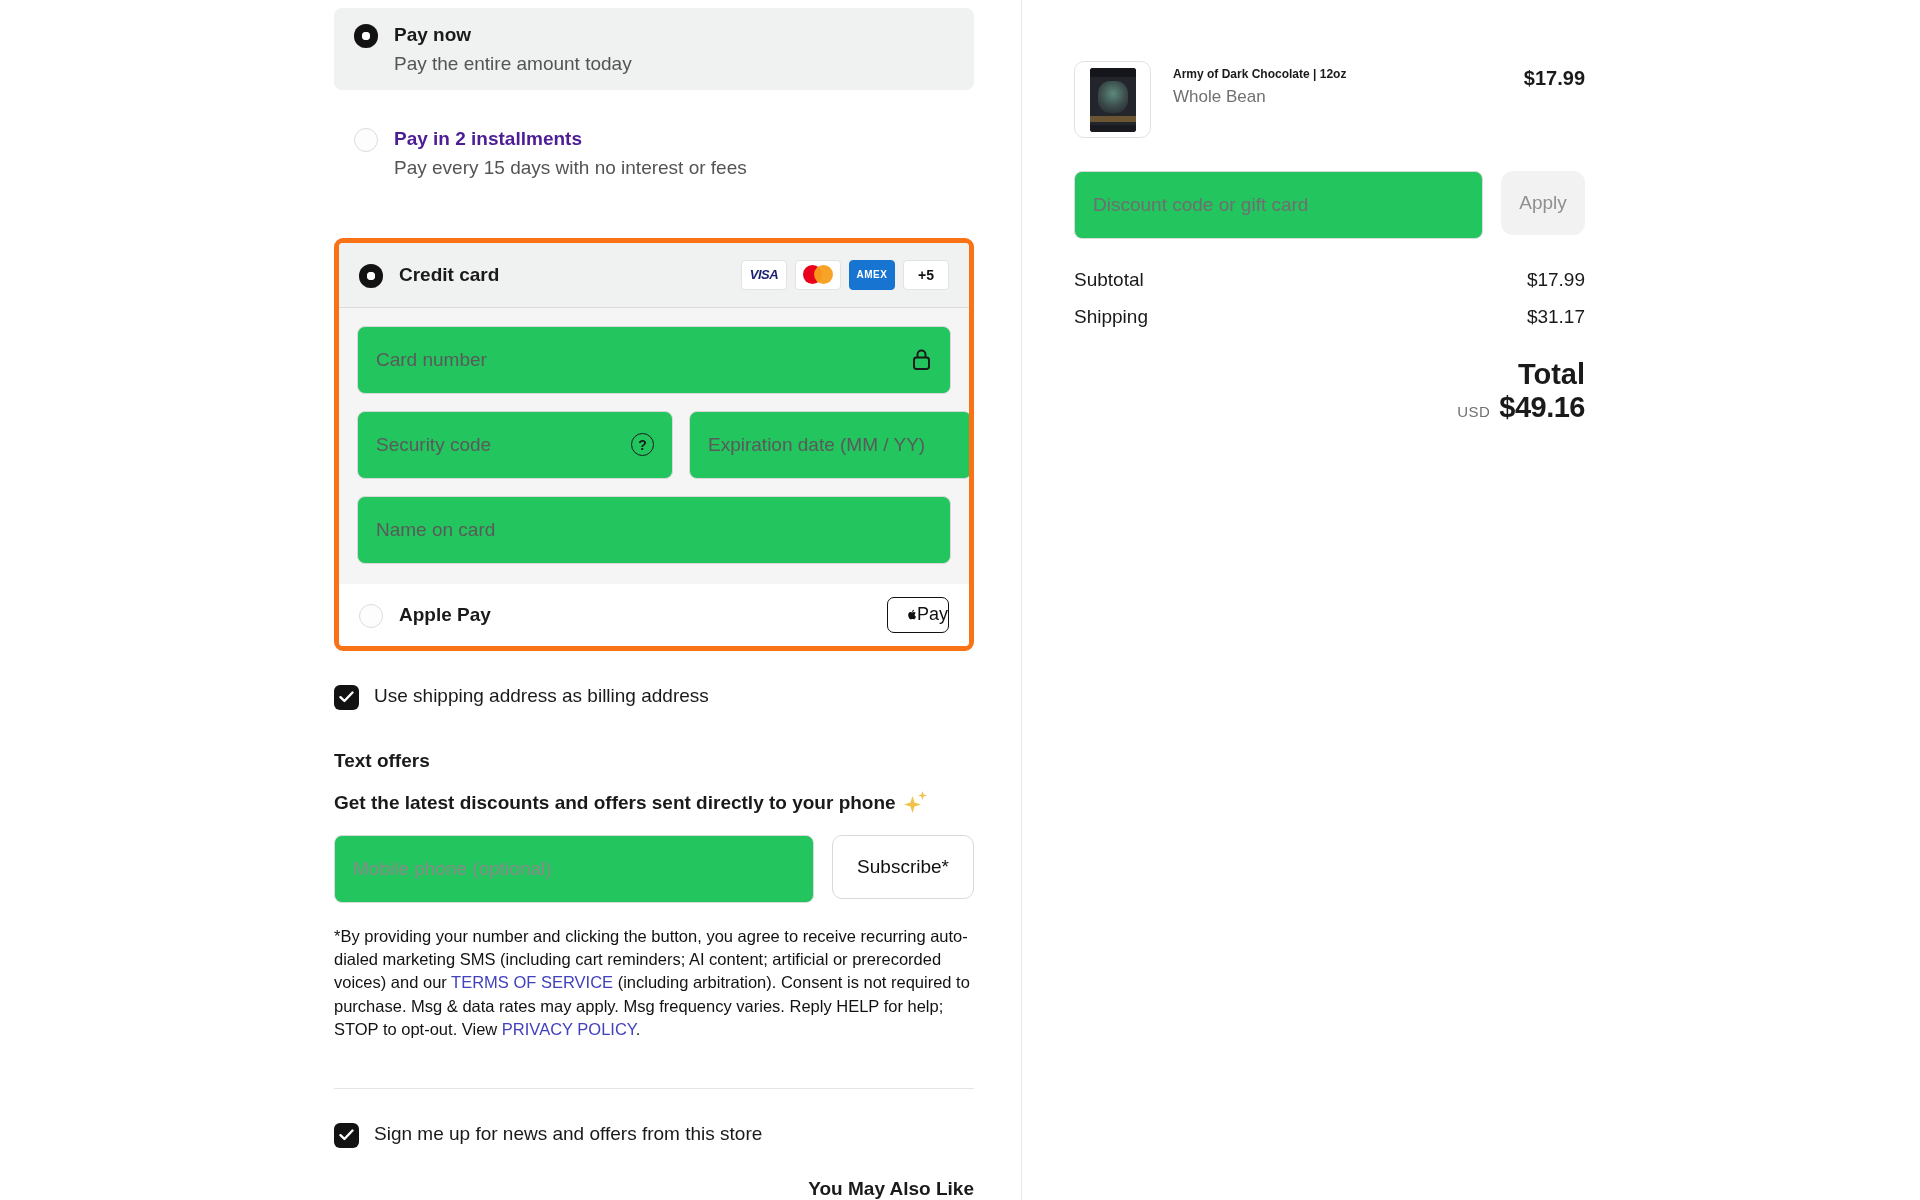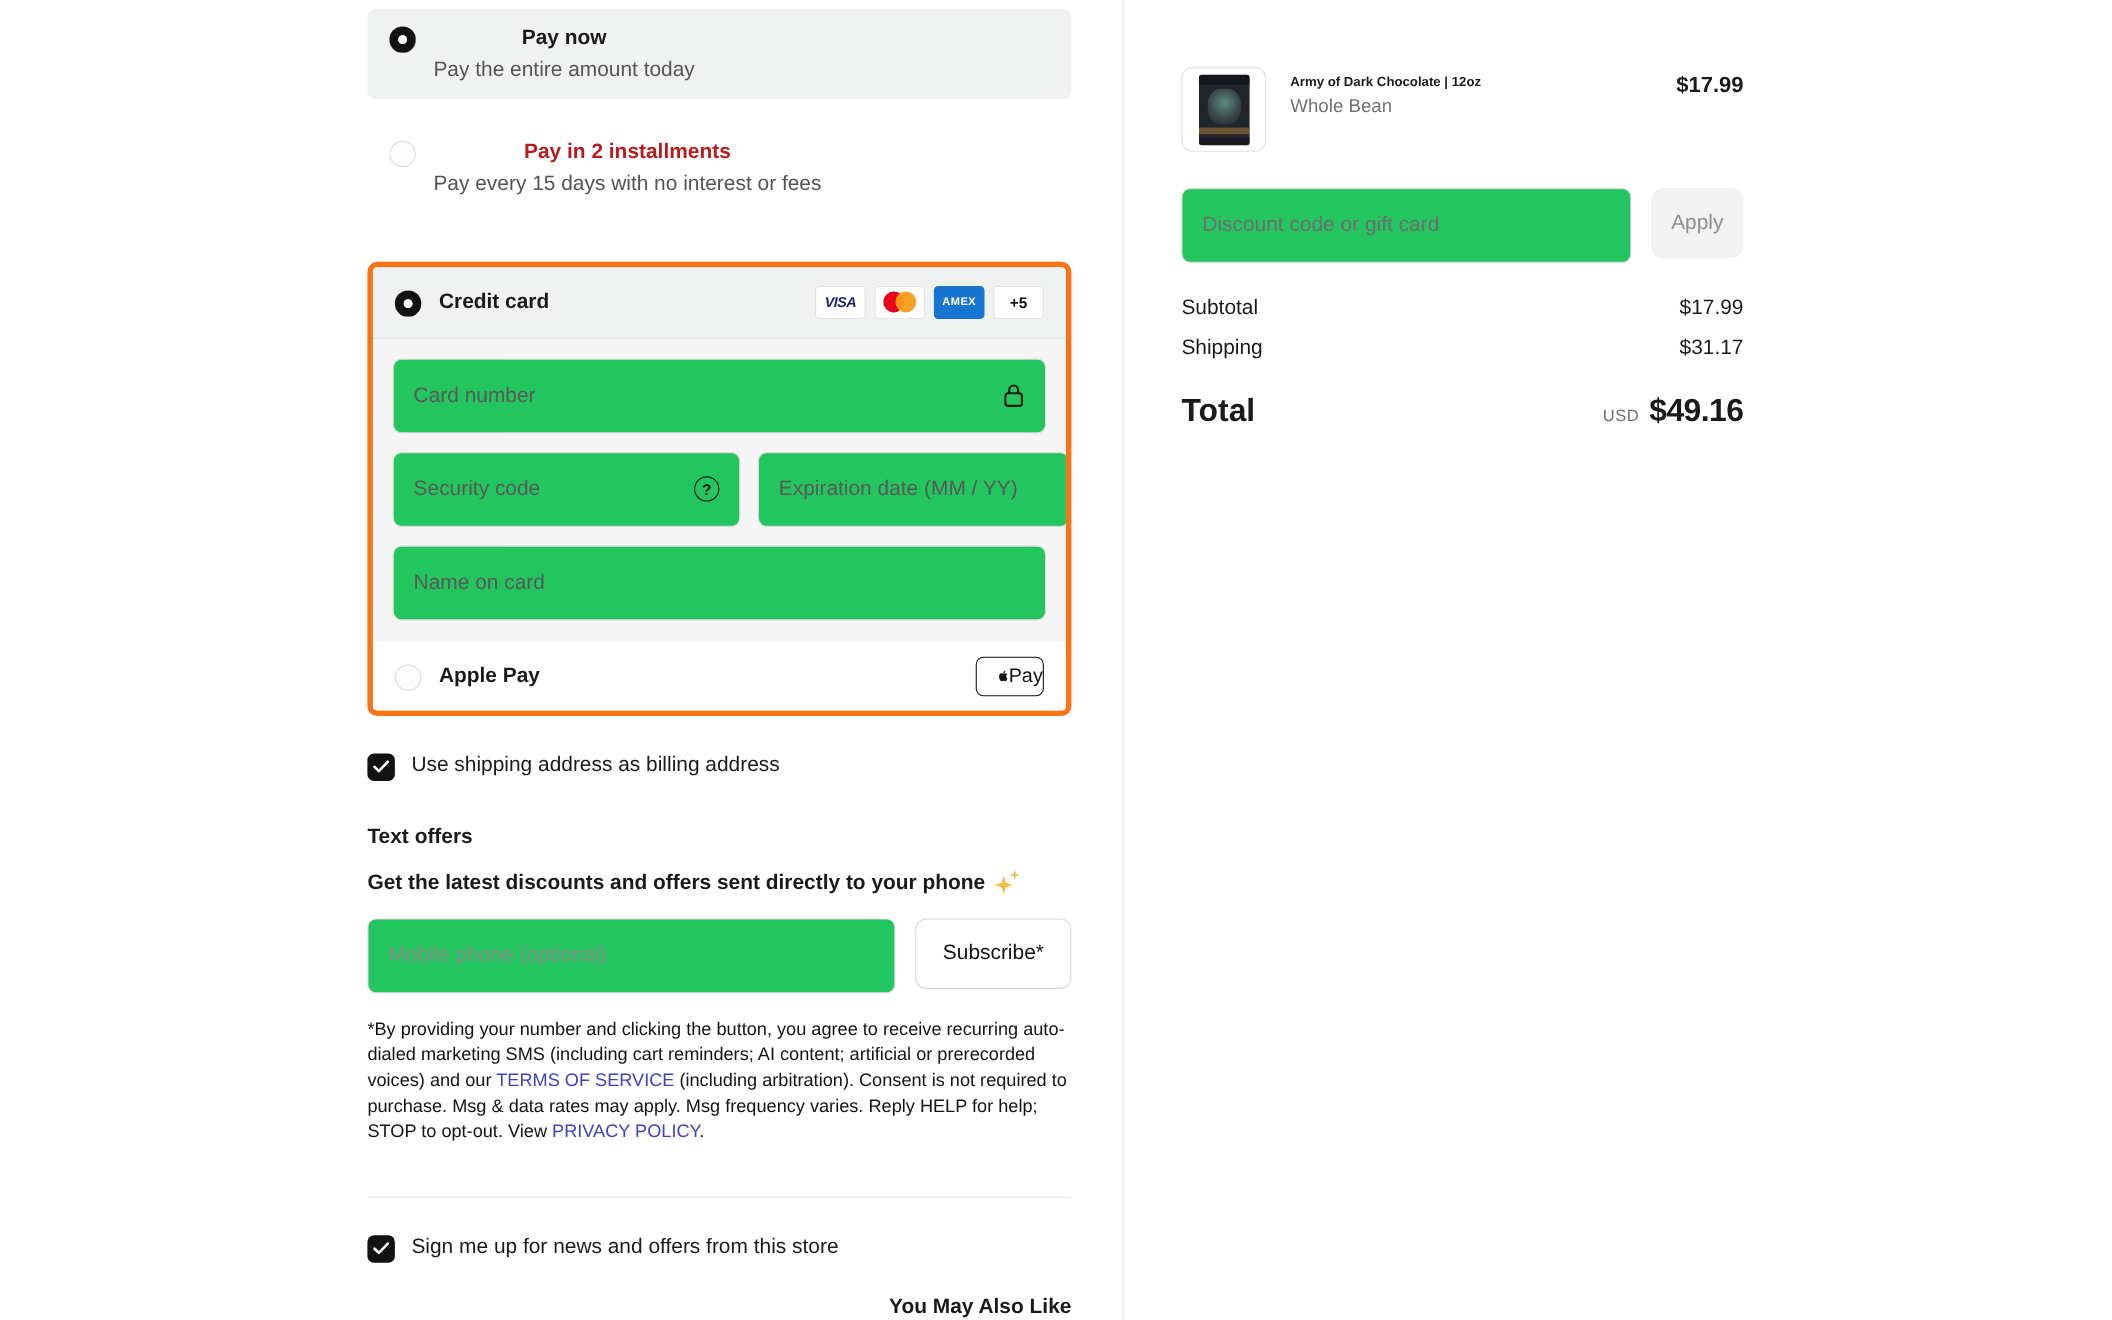--- a/index.html
+++ b/index.html
@@ -12,21 +12,21 @@
   .right-inner { width:511px; margin:61px 0 0 52px; }
 
   
   .pay-option { display:flex; align-items:flex-start; padding:14px 20px; border-radius:8px; }
   .pay-option.selected { background:#f0f1f1; }
   .pay-option + .pay-option { margin-top:22px; }
   .radio { width:24px; height:24px; border-radius:50%; flex:none; margin-top:2px; }
   .radio.on { background:#121212; box-shadow: inset 0 0 0 8px #121212, inset 0 0 0 24px #ffffff; border:none; position:relative; }
   .radio.on::after { content:""; position:absolute; left:8px; top:8px; width:8px; height:8px; background:#ffffff; border-radius:50%; }
   .radio.off { background:#fdfdfd; border:1.5px solid #dcdcdc; }
-  .opt-text { margin-left:16px;text-align:center; }
+  .opt-text { margin-left:16px; }
   .opt-title { font-size:19px; font-weight:bold; line-height:1.35; }
   .opt-desc { font-size:19px; color:#545454; line-height:1.35; margin-top:3px; }
 
   
   .cc-panel { margin-top:43px; border:5px solid #f97316; border-radius:9px; overflow:hidden; }
   .cc-header { background:#f0f1f1; display:flex; align-items:center; padding:17px 20px; border-bottom:1px solid #dcdcdc; }
   .cc-title { font-size:19px; font-weight:bold; margin-left:16px; }
   .badges { margin-left:auto; display:flex; gap:8px; }
   .badge { width:46px; height:30px; border-radius:4px; background:#ffffff; border:1px solid #e3e3e3;
            display:flex; align-items:center; justify-content:center; }
@@ -99,21 +99,21 @@
   .discount-row { display:flex; gap:18px; margin-top:33px; }
   .discount-field { flex:1; }
   .discount-field input::placeholder { color:#6f6f6f; }
   .apply-btn { width:84px; height:64px; background:#f2f2f2; border:none; border-radius:12px;
                color:#8f8f8f; font-size:19px; font-weight:500; }
 
   .sum-rows { margin-top:30px; }
   .sum-row { display:flex; justify-content:space-between; font-size:19px; margin-top:15px; }
   .sum-row .lab { font-weight:500; }
   .sum-row .val { font-weight:500; }
-  .total-row { display:flex; align-items:flex-end; margin-top:30px; }
+  .total-row { display:flex; align-items:flex-end; margin-top:30px;flex-direction:column; }
   .total-label { font-size:29px; font-weight:bold; }
   .total-right { margin-left:auto; display:flex; align-items:baseline; gap:9px; }
   .total-currency { font-size:15px; color:#707070; letter-spacing:0.5px; }
   .total-amount { font-size:29px; font-weight:bold; letter-spacing:-0.5px; }
 
   .qicon { width:23px; height:23px; border:1.8px solid #1a1a1a; border-radius:50%;
            display:flex; align-items:center; justify-content:center;
            font-size:14px; font-weight:bold; color:#1a1a1a; }
 </style>
 </head>
@@ -128,21 +128,21 @@
         <span class="radio on"></span>
         <span class="opt-text">
           <span class="opt-title" style="display:block">Pay now</span>
           <span class="opt-desc" style="display:block">Pay the entire amount today</span>
         </span>
       </div>
 
       <div class="pay-option">
         <span class="radio off"></span>
         <span class="opt-text">
-          <span class="opt-title" style="display:block;color:#b91c1c">Pay in 2 installments</span>
+          <span class="opt-title" style="display:block;color:#4c1d95">Pay in 2 installments</span>
           <span class="opt-desc" style="display:block">Pay every 15 days with no interest or fees</span>
         </span>
       </div>
 
       <div class="cc-panel">
         <div class="cc-header">
           <span class="radio on"></span>
           <span class="cc-title">Credit card</span>
           <span class="badges">
             <span class="badge visa">

